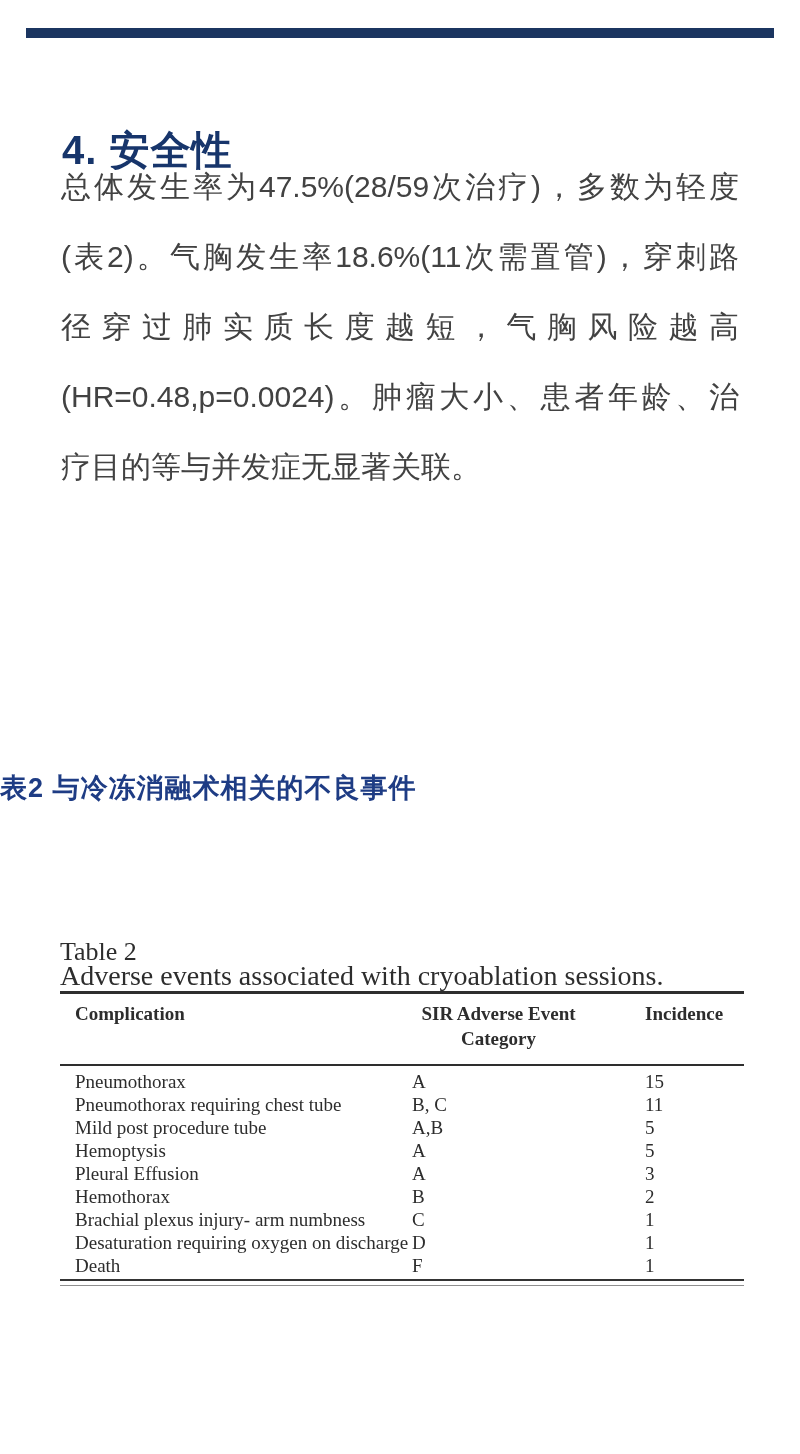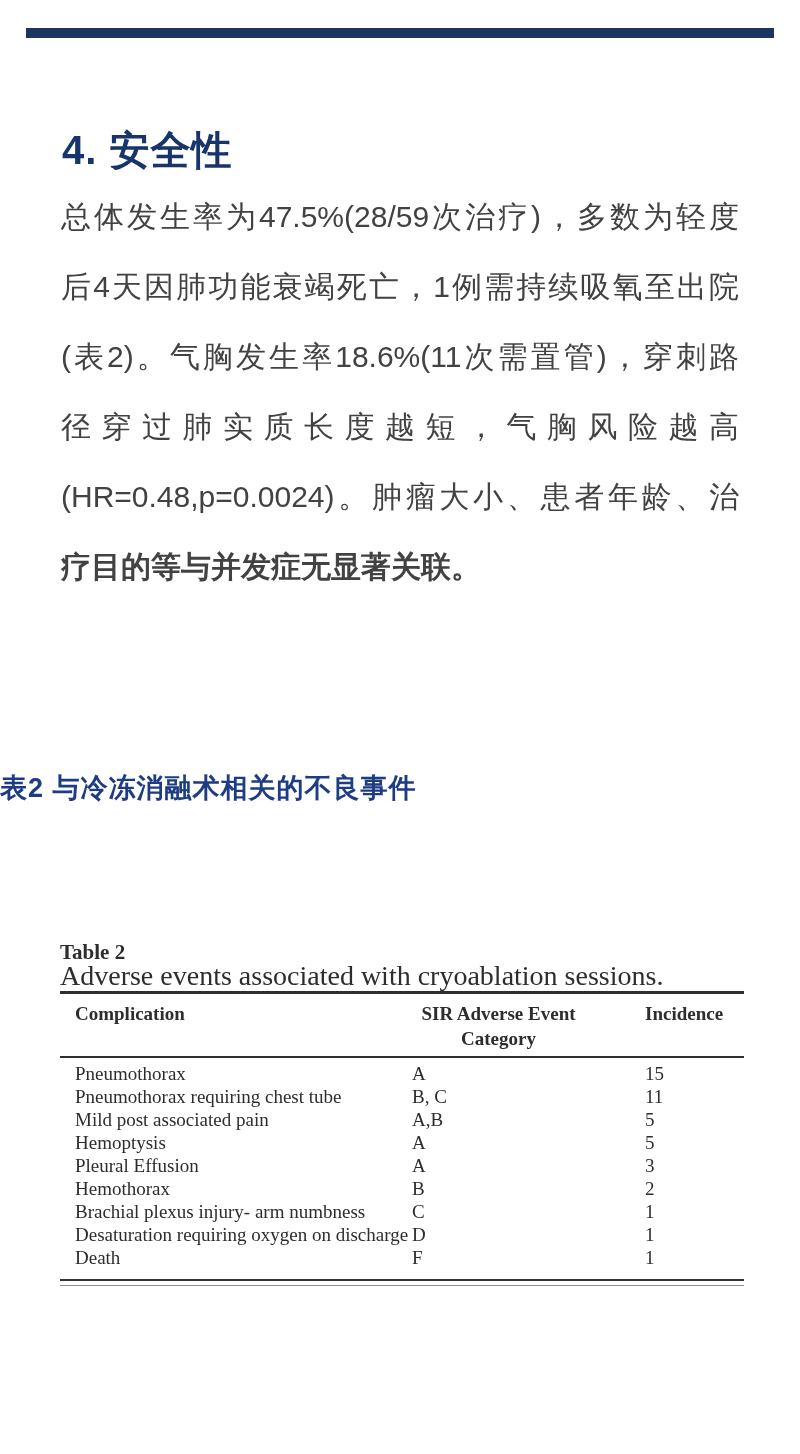--- a/index.html
+++ b/index.html
@@ -29,38 +29,37 @@
     font-size: 40px;
     font-weight: 700;
     color: #17356b;
     letter-spacing: 1px;
     line-height: 46px;
   }
 
   .paragraph {
     position: absolute;
     left: 61px;
-    top: 154px;
+    top: 124px;
     width: 678px;
     color: #424242;
     font-size: 30px;
     font-weight: 400;
   }
   .para-line {
     line-height: 70px;
     height: 70px;
     text-align: justify;
     text-align-last: justify;
     text-justify: distribute;
     white-space: nowrap;
     overflow: hidden;
   }
   .para-line.last {
     text-align-last: left;
-    font-weight: bold;
   }
 
   .zh-table-caption {
     position: absolute;
     left: 0;
     top: 742px;
     width: 100%;
     font-size: 27px;
     font-weight: 700;
     color: #1e3c84;
@@ -70,51 +69,51 @@
   .journal-table {
     position: absolute;
     left: 60px;
     top: 912px;
     width: 684px;
     font-family: "Liberation Serif", serif;
     color: #2d2d2d;
     filter: blur(0.3px);
   }
   .t-label {
-    font-size: 21px;
-    font-weight: 700;
+    font-size: 26px;
+    font-weight: 400;
     line-height: 24px;
   }
   .t-desc {
     font-size: 28px;
     line-height: 24px;
   }
   .t-rule-top {
     margin-top: 3px;
     border-top: 3px solid #2e2e2e;
   }
   .t-grid {
     display: grid;
     grid-template-columns: 337px 233px auto;
     padding-left: 15px;
   }
   .t-header {
     padding-top: 7px;
-    padding-bottom: 5px;
+    padding-bottom: 13px;
     font-weight: 700;
     font-size: 19px;
     line-height: 25px;
   }
   .t-header .col-category { padding-right: 60px; text-align: center; }
   .t-rule-mid {
     border-top: 2px solid #2e2e2e;
   }
   .t-body {
     padding-top: 4px;
-    padding-bottom: 10px;
+    padding-bottom: 2px;
   }
   .t-row {
     font-size: 19px;
     line-height: 23px;
   }
   .t-row .cell-complication {
     padding-left: 22px;
     text-indent: -22px;
   }
   .t-rule-bottom {
@@ -127,21 +126,20 @@
 <body>
 
 <div class="page">
 
   <div class="accent-bar top"></div>
 
   <h1 class="heading">4. 安全性</h1>
 
   <div class="paragraph">
     <div class="para-line">总体发生率为47.5%(28/59次治疗)，多数为轻度</div>
-    <div class="para-line">后4天因肺功能衰竭死亡，1例需持续吸氧至出院</div>
     <div class="para-line">(表2)。气胸发生率18.6%(11次需置管)，穿刺路</div>
     <div class="para-line">径穿过肺实质长度越短，气胸风险越高</div>
     <div class="para-line">(HR=0.48,p=0.0024)。肿瘤大小、患者年龄、治</div>
     <div class="para-line last">疗目的等与并发症无显著关联。</div>
   </div>
 
   <div class="zh-table-caption">表2 与冷冻消融术相关的不良事件</div>
 
   <div class="journal-table">
     <div class="t-label">Table 2</div>
@@ -160,21 +158,21 @@
     <div class="cell-incidence">15</div>
   </div>
 
   <div class="t-grid t-row">
     <div class="cell-complication">Pneumothorax requiring chest tube</div>
     <div class="cell-category">B, C</div>
     <div class="cell-incidence">11</div>
   </div>
 
   <div class="t-grid t-row">
-    <div class="cell-complication">Mild post associated pain</div>
+    <div class="cell-complication">Mild post procedure tube</div>
     <div class="cell-category">A,B</div>
     <div class="cell-incidence">5</div>
   </div>
 
   <div class="t-grid t-row">
     <div class="cell-complication">Hemoptysis</div>
     <div class="cell-category">A</div>
     <div class="cell-incidence">5</div>
   </div>
 

